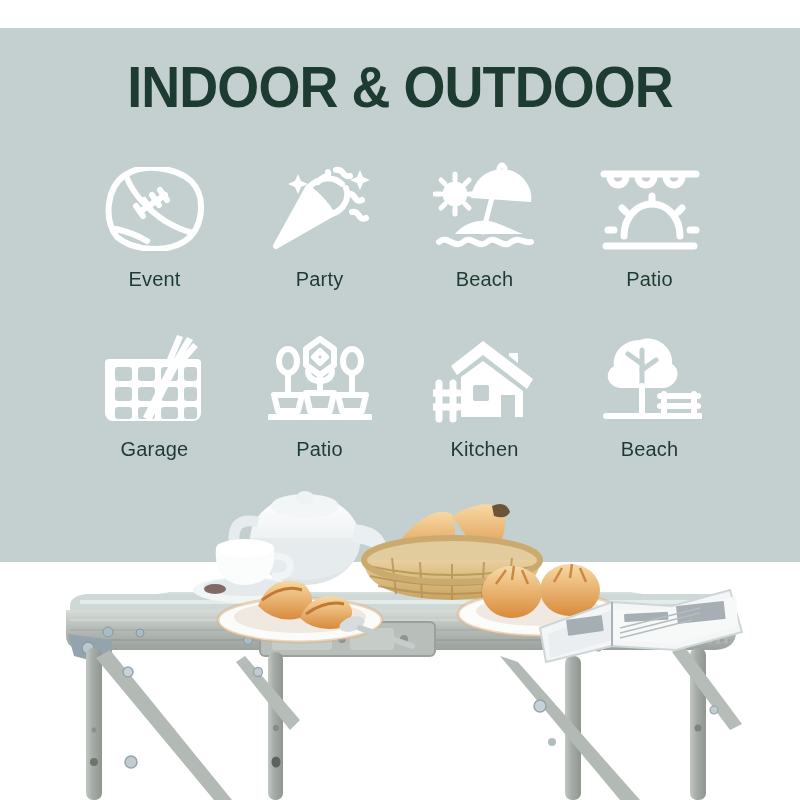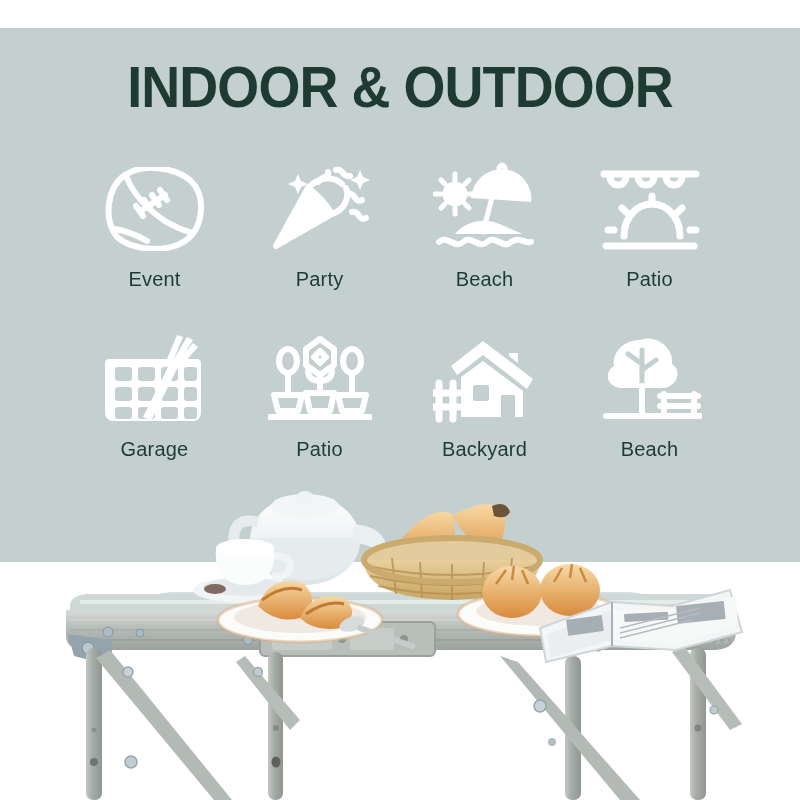--- a/index.html
+++ b/index.html
@@ -253,21 +253,21 @@
               </g>
               <g fill="none" stroke="#ffffff" stroke-width="7" stroke-linecap="round">
 
                 <path d="M6 48 L6 84"></path>
                 <path d="M20 48 L20 84"></path>
                 <path d="M0 58 L26 58"></path>
                 <path d="M0 72 L26 72"></path>
               </g>
             </svg>
           </div>
-          <div class="cell-label">Backyard</div>
+          <div class="cell-label">Kitchen</div>
         </div>
 
         <div class="cell">
           <div class="iconbox">
             <svg width="104" height="90" viewBox="0 0 104 90">
               <g fill="#ffffff">
                 <path d="M42 6 C26 6 14 18 16 32 C6 38 8 52 22 54 L66 54 C80 52 84 36 74 30 C76 14 58 0 42 6 Z"></path>
               </g>
               <g fill="none" stroke="#c4d0d0" stroke-width="5" stroke-linecap="round">
                 <path d="M44 54 L44 16"></path>

